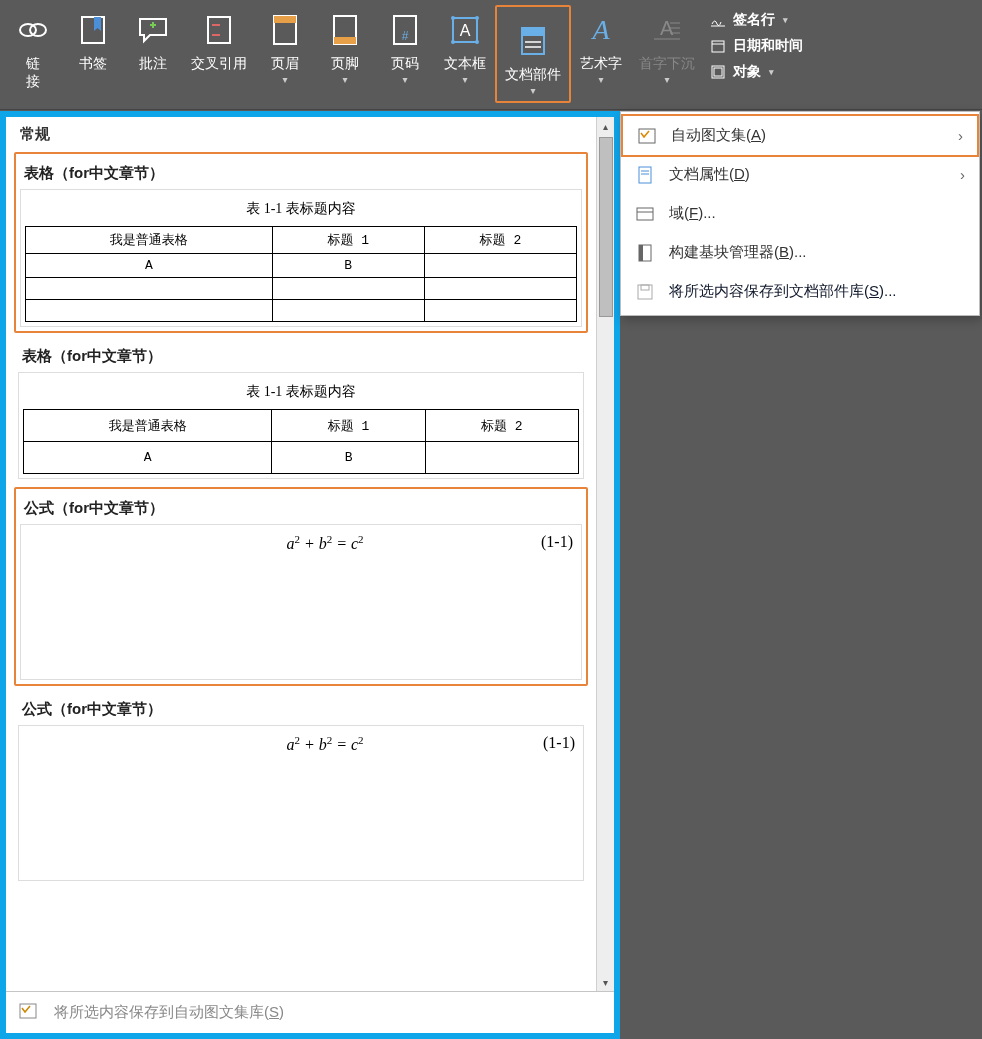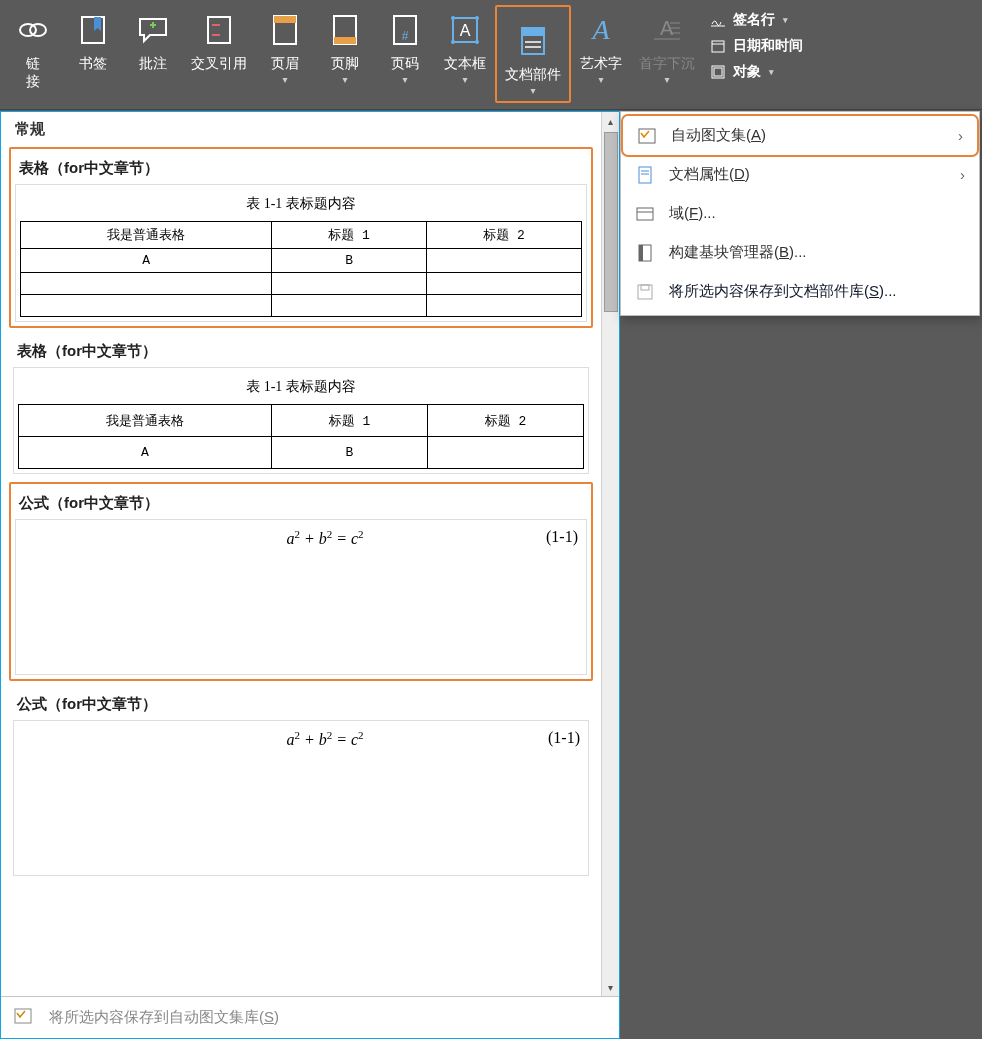--- a/index.html
+++ b/index.html
@@ -76,21 +76,21 @@
     .right-item .sm-icon { width: 18px; display: inline-flex; justify-content: center; }
     .right-item .tiny-caret { font-size: 9px; color: #ccc; margin-left: 2px; }
 
     
     .gallery-panel {
       position: absolute;
       top: 111px;
       left: 0;
       width: 620px;
       background: #fff;
-      border: 1px solid #0ea5e9;
+      border: 6px solid #0ea5e9;
       height: calc(100% - 111px);
       display: flex;
       flex-direction: column;
     }
     .gallery-scroll {
       flex: 1;
       overflow-y: hidden;
       position: relative;
       padding-right: 18px;
     }
@@ -210,21 +210,20 @@
       padding: 4px 0;
     }
     .submenu-item {
       display: flex;
       align-items: center;
       padding: 10px 14px;
       gap: 14px;
       color: #333;
       font-size: 15px;
       cursor: pointer;
-      border-radius: 7px;
     }
     .submenu-item.selected {
       border: 2px solid #e8833a;
       margin: -2px 0;
     }
     .submenu-item.disabled { color: #0f172a; }
     .submenu-item .sm-icon { width: 20px; display: flex; justify-content: center; color: #555; }
     .submenu-item .chev { margin-left: auto; color: #666; font-size: 15px; }
   </style>
 </head>

